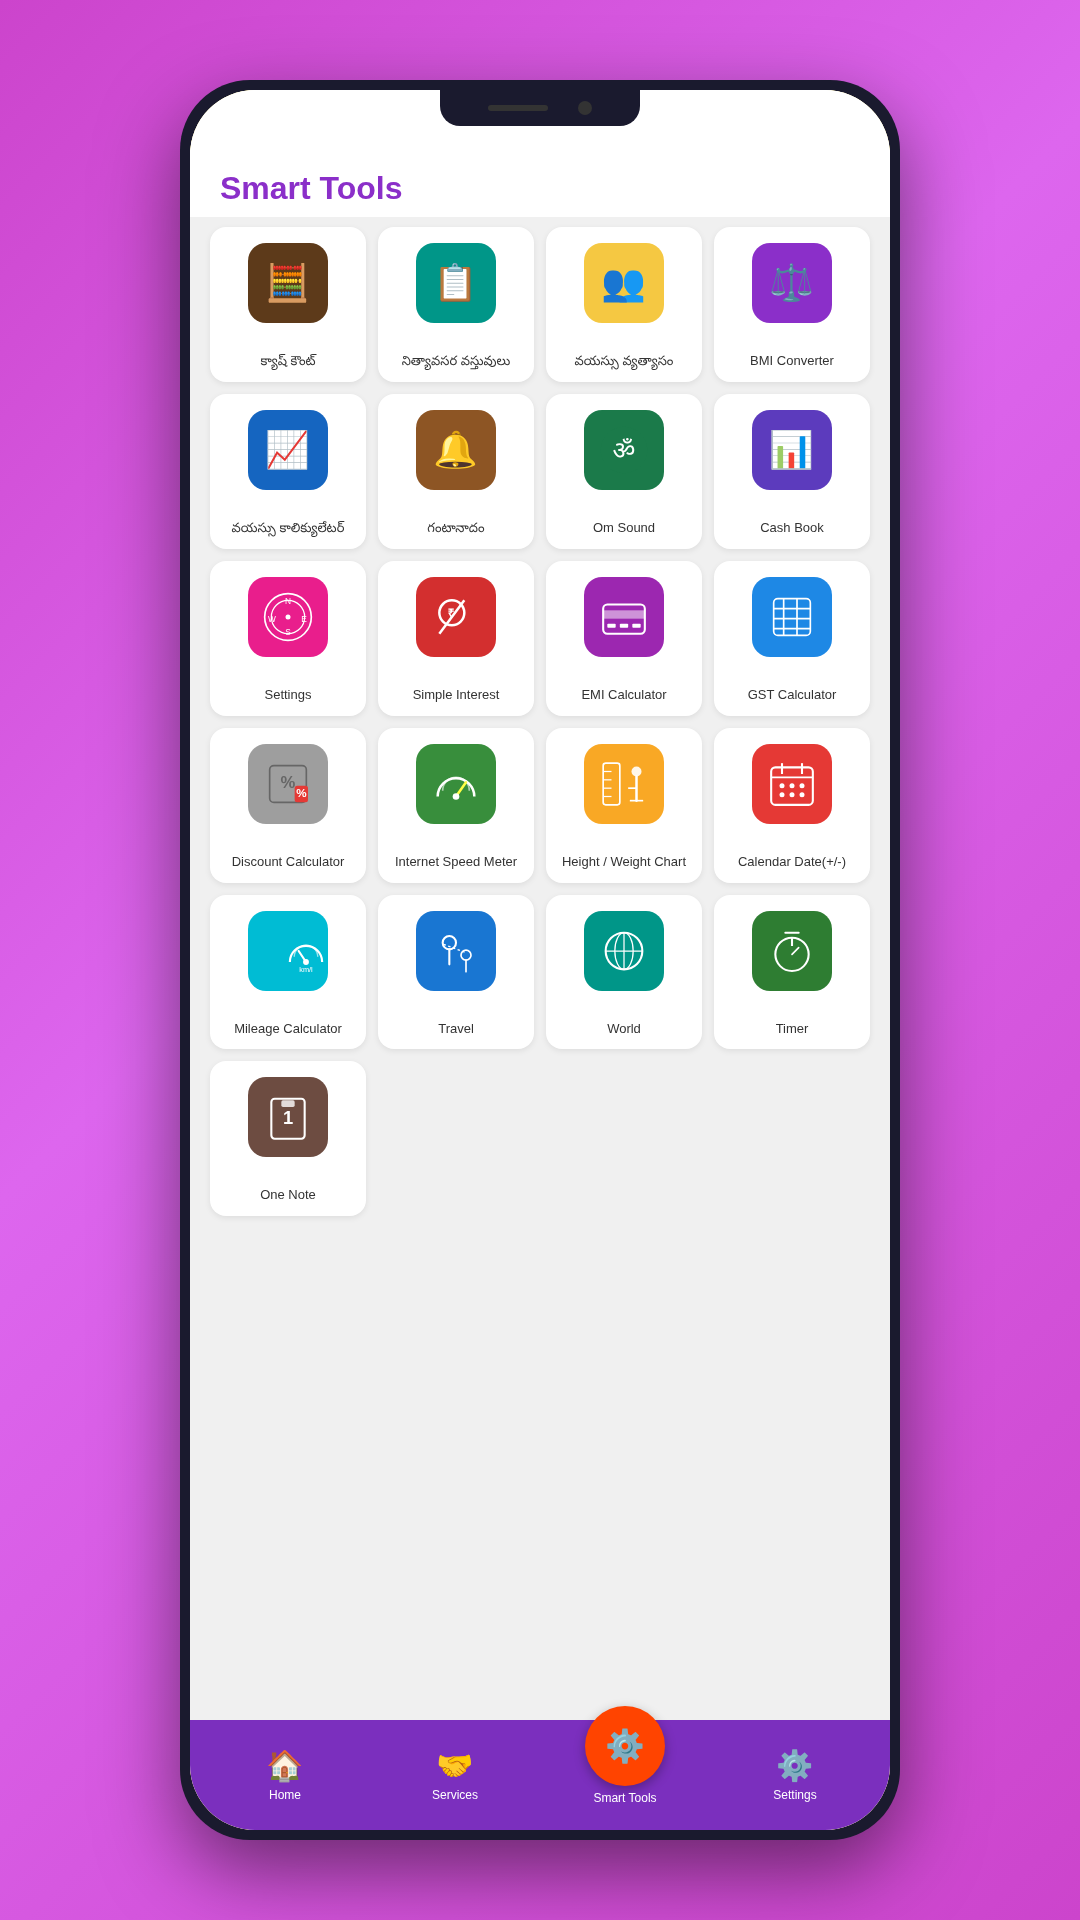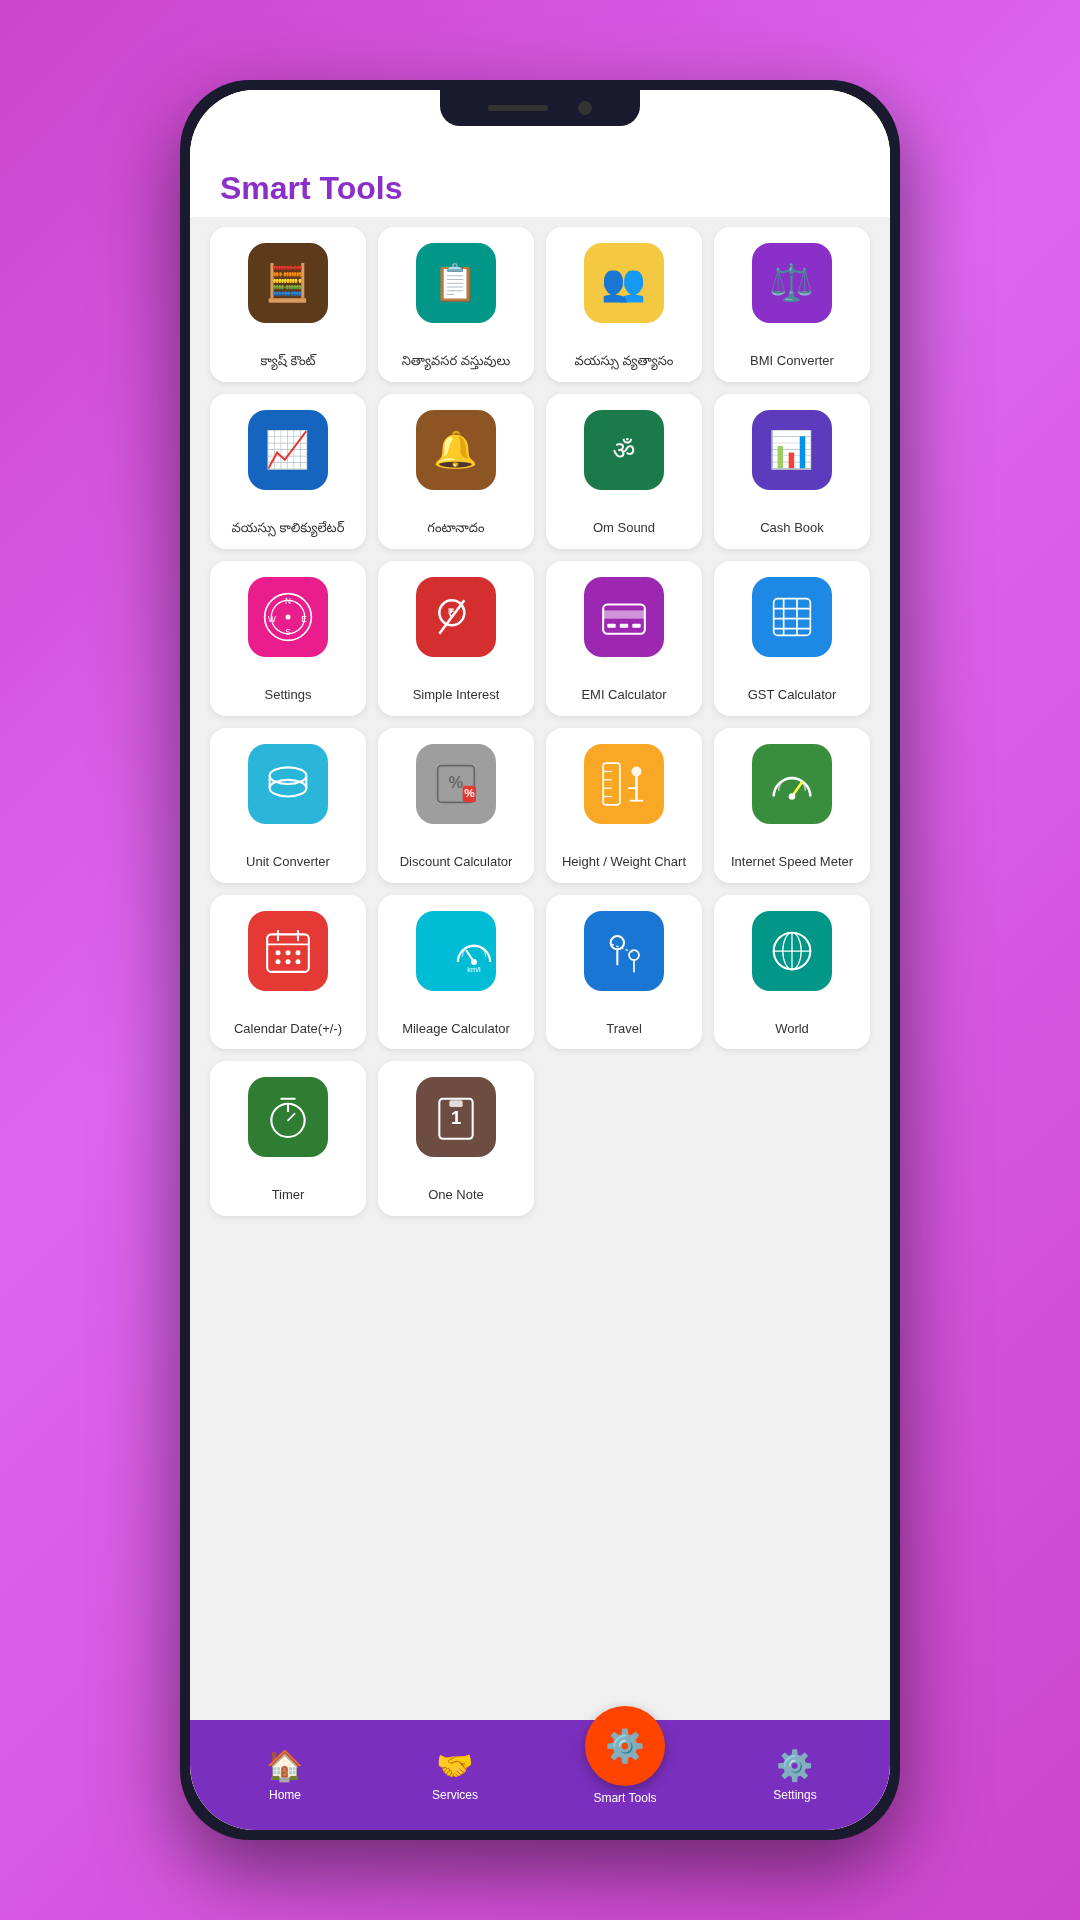--- a/index.html
+++ b/index.html
@@ -275,67 +275,56 @@
                     <line x1="8" y1="20" x2="52" y2="20" stroke="white" stroke-width="2"></line>
                     <line x1="8" y1="32" x2="52" y2="32" stroke="white" stroke-width="2"></line>
                     <line x1="8" y1="44" x2="52" y2="44" stroke="white" stroke-width="2"></line>
                     <line x1="20" y1="8" x2="20" y2="52" stroke="white" stroke-width="2"></line>
                     <line x1="36" y1="8" x2="36" y2="52" stroke="white" stroke-width="2"></line>
                   </svg>
                 </div>
                 <div class="item-label">GST Calculator</div>
               </div>
               <div class="grid-item">
-                <div class="icon-wrapper" style="background: rgb(41, 182, 216);">
-                  <svg viewBox="0 0 60 60" width="50" height="50">
-                    <ellipse cx="30" cy="20" rx="22" ry="10" fill="none" stroke="white" stroke-width="2.5"></ellipse>
-                    <ellipse cx="30" cy="35" rx="22" ry="10" fill="none" stroke="white" stroke-width="2.5"></ellipse>
-                    <line x1="8" y1="20" x2="8" y2="35" stroke="white" stroke-width="2.5"></line>
-                    <line x1="52" y1="20" x2="52" y2="35" stroke="white" stroke-width="2.5"></line>
-                  </svg>
-                </div>
-                <div class="item-label">Unit Converter</div>
-              </div>
-              <div class="grid-item">
                 <div class="icon-wrapper" style="background: rgb(158, 158, 158);">
                   <svg viewBox="0 0 60 60" width="50" height="50">
                     <rect x="8" y="8" width="44" height="44" rx="5" fill="none" stroke="#666" stroke-width="2"></rect>
                     <text x="30" y="35" text-anchor="middle" font-size="20" fill="#666" font-weight="bold">%</text>
                     <rect x="38" y="32" width="16" height="20" rx="3" fill="#e53935"></rect>
                     <text x="46" y="45" text-anchor="middle" font-size="14" fill="white" font-weight="bold">%</text>
                   </svg>
                 </div>
                 <div class="item-label">Discount Calculator</div>
+              </div>
+              <div class="grid-item">
+                <div class="icon-wrapper" style="background: rgb(56, 142, 60);">
+                  <svg viewBox="0 0 60 60" width="50" height="50">
+                    <path d="M8 45 A22 22 0 0 1 52 45" fill="none" stroke="white" stroke-width="3"></path>
+                    <path d="M14 38 A16 16 0 0 1 46 38" fill="none" stroke="white" stroke-width="2" opacity="0.6"></path>
+                    <line x1="30" y1="45" x2="42" y2="28" stroke="#ff4" stroke-width="3" stroke-linecap="round"></line>
+                    <circle cx="30" cy="45" r="4" fill="white"></circle>
+                  </svg>
+                </div>
+                <div class="item-label">Internet Speed Meter</div>
               </div>
               <div class="grid-item">
                 <div class="icon-wrapper" style="background: rgb(249, 168, 37);">
                   <svg viewBox="0 0 60 60" width="50" height="50">
                     <rect x="5" y="5" width="20" height="50" rx="3" fill="none" stroke="white" stroke-width="2"></rect>
                     <line x1="5" y1="15" x2="15" y2="15" stroke="white" stroke-width="1.5"></line>
                     <line x1="5" y1="25" x2="15" y2="25" stroke="white" stroke-width="1.5"></line>
                     <line x1="5" y1="35" x2="15" y2="35" stroke="white" stroke-width="1.5"></line>
                     <line x1="5" y1="45" x2="15" y2="45" stroke="white" stroke-width="1.5"></line>
                     <circle cx="45" cy="15" r="6" fill="white" opacity="0.9"></circle>
                     <line x1="45" y1="21" x2="45" y2="50" stroke="white" stroke-width="3" stroke-linecap="round"></line>
                     <line x1="35" y1="35" x2="45" y2="35" stroke="white" stroke-width="2"></line>
                     <line x1="37" y1="50" x2="53" y2="50" stroke="white" stroke-width="2"></line>
                   </svg>
                 </div>
                 <div class="item-label">Height / Weight Chart</div>
-              </div>
-              <div class="grid-item">
-                <div class="icon-wrapper" style="background: rgb(56, 142, 60);">
-                  <svg viewBox="0 0 60 60" width="50" height="50">
-                    <path d="M8 45 A22 22 0 0 1 52 45" fill="none" stroke="white" stroke-width="3"></path>
-                    <path d="M14 38 A16 16 0 0 1 46 38" fill="none" stroke="white" stroke-width="2" opacity="0.6"></path>
-                    <line x1="30" y1="45" x2="42" y2="28" stroke="#ff4" stroke-width="3" stroke-linecap="round"></line>
-                    <circle cx="30" cy="45" r="4" fill="white"></circle>
-                  </svg>
-                </div>
-                <div class="item-label">Internet Speed Meter</div>
               </div>
               <div class="grid-item">
                 <div class="icon-wrapper" style="background: rgb(229, 57, 53);">
                   <svg viewBox="0 0 60 60" width="50" height="50">
                     <rect x="5" y="10" width="50" height="45" rx="5" fill="none" stroke="white" stroke-width="2.5"></rect>
                     <line x1="5" y1="22" x2="55" y2="22" stroke="white" stroke-width="2"></line>
                     <line x1="18" y1="5" x2="18" y2="18" stroke="white" stroke-width="2.5"></line>
                     <line x1="42" y1="5" x2="42" y2="18" stroke="white" stroke-width="2.5"></line>
                     <circle cx="18" cy="32" r="3" fill="white"></circle>
                     <circle cx="30" cy="32" r="3" fill="white"></circle>

